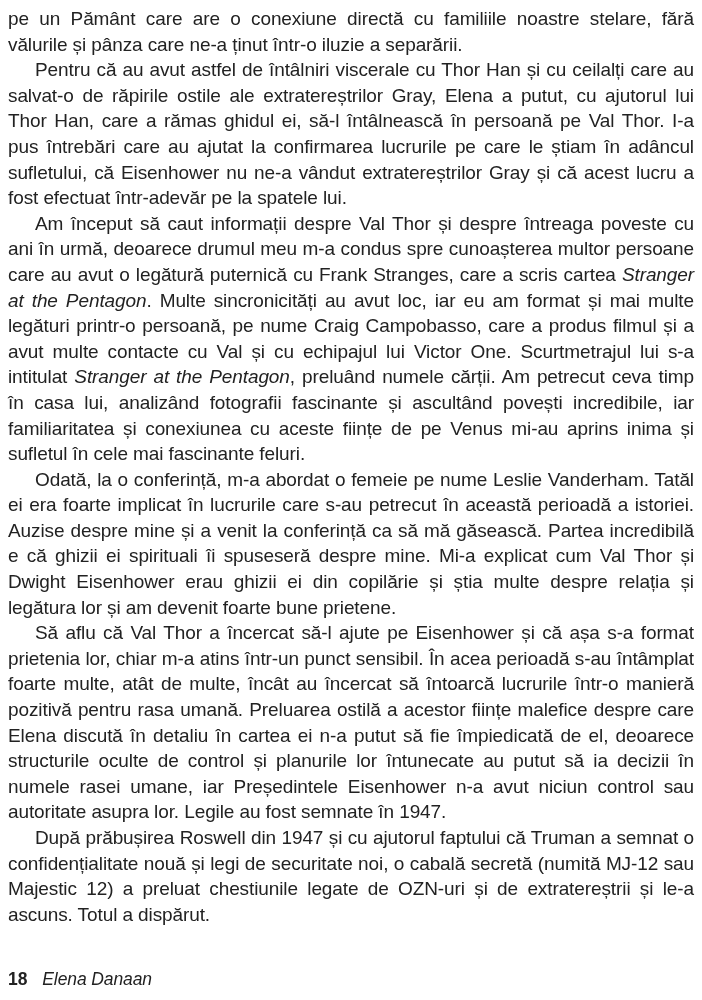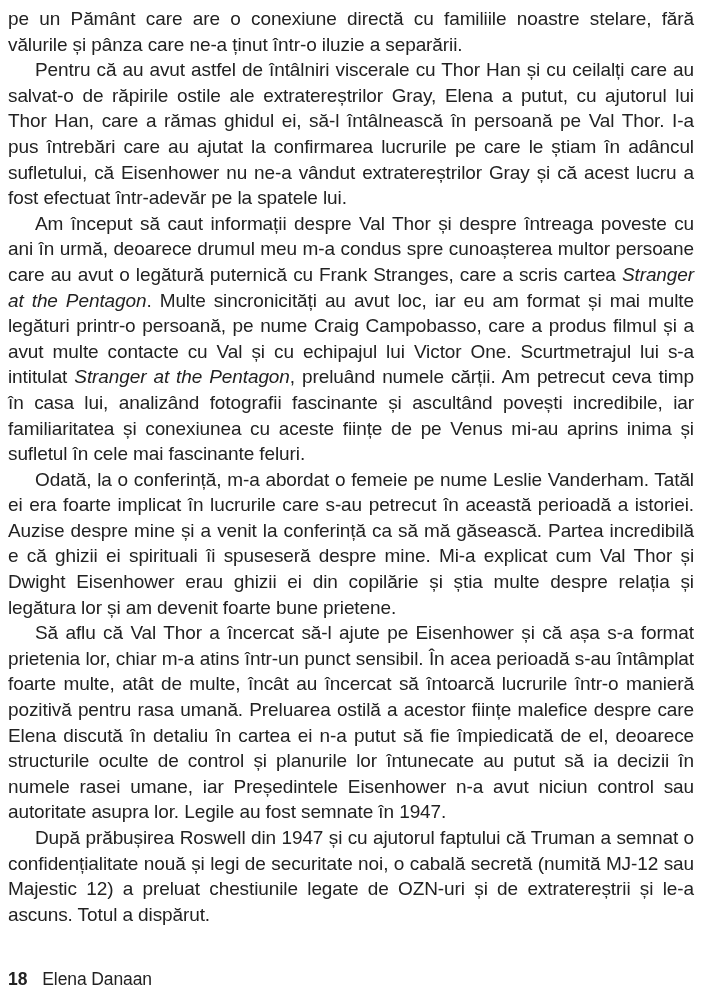--- a/index.html
+++ b/index.html
@@ -44,20 +44,21 @@
     font-size: 17.5px;
     color: #222222;
     letter-spacing: -0.1px;
   }
   .page-num {
     font-weight: bold;
     margin-top: 36px;
   }
   .author {
     margin-left: 15px;
+    font-style: italic;
   }
 </style>
 </head>
 <body>
 
 <div class="page">
   <p class="para"><span>pe un Pământ care are o conexiune directă cu familiile noastre stelare, fără vălurile și pânza care ne-a ținut într-o iluzie a separării.</span></p>
 
   <p class="para indented"><span>Pentru că au avut astfel de întâlniri viscerale cu Thor Han și cu ceilalți care au salvat-o de răpirile ostile ale extratereștrilor Gray, Elena a putut, cu ajutorul lui Thor Han, care a rămas ghidul ei, să-l întâlnească în persoană pe Val Thor. I-a pus întrebări care au ajutat la confirmarea lucrurile pe care le știam în adâncul sufletului, că Eisenhower nu ne-a vândut extratereștrilor Gray și că acest lucru a fost efectuat într-adevăr pe la spatele lui.</span></p>
 

